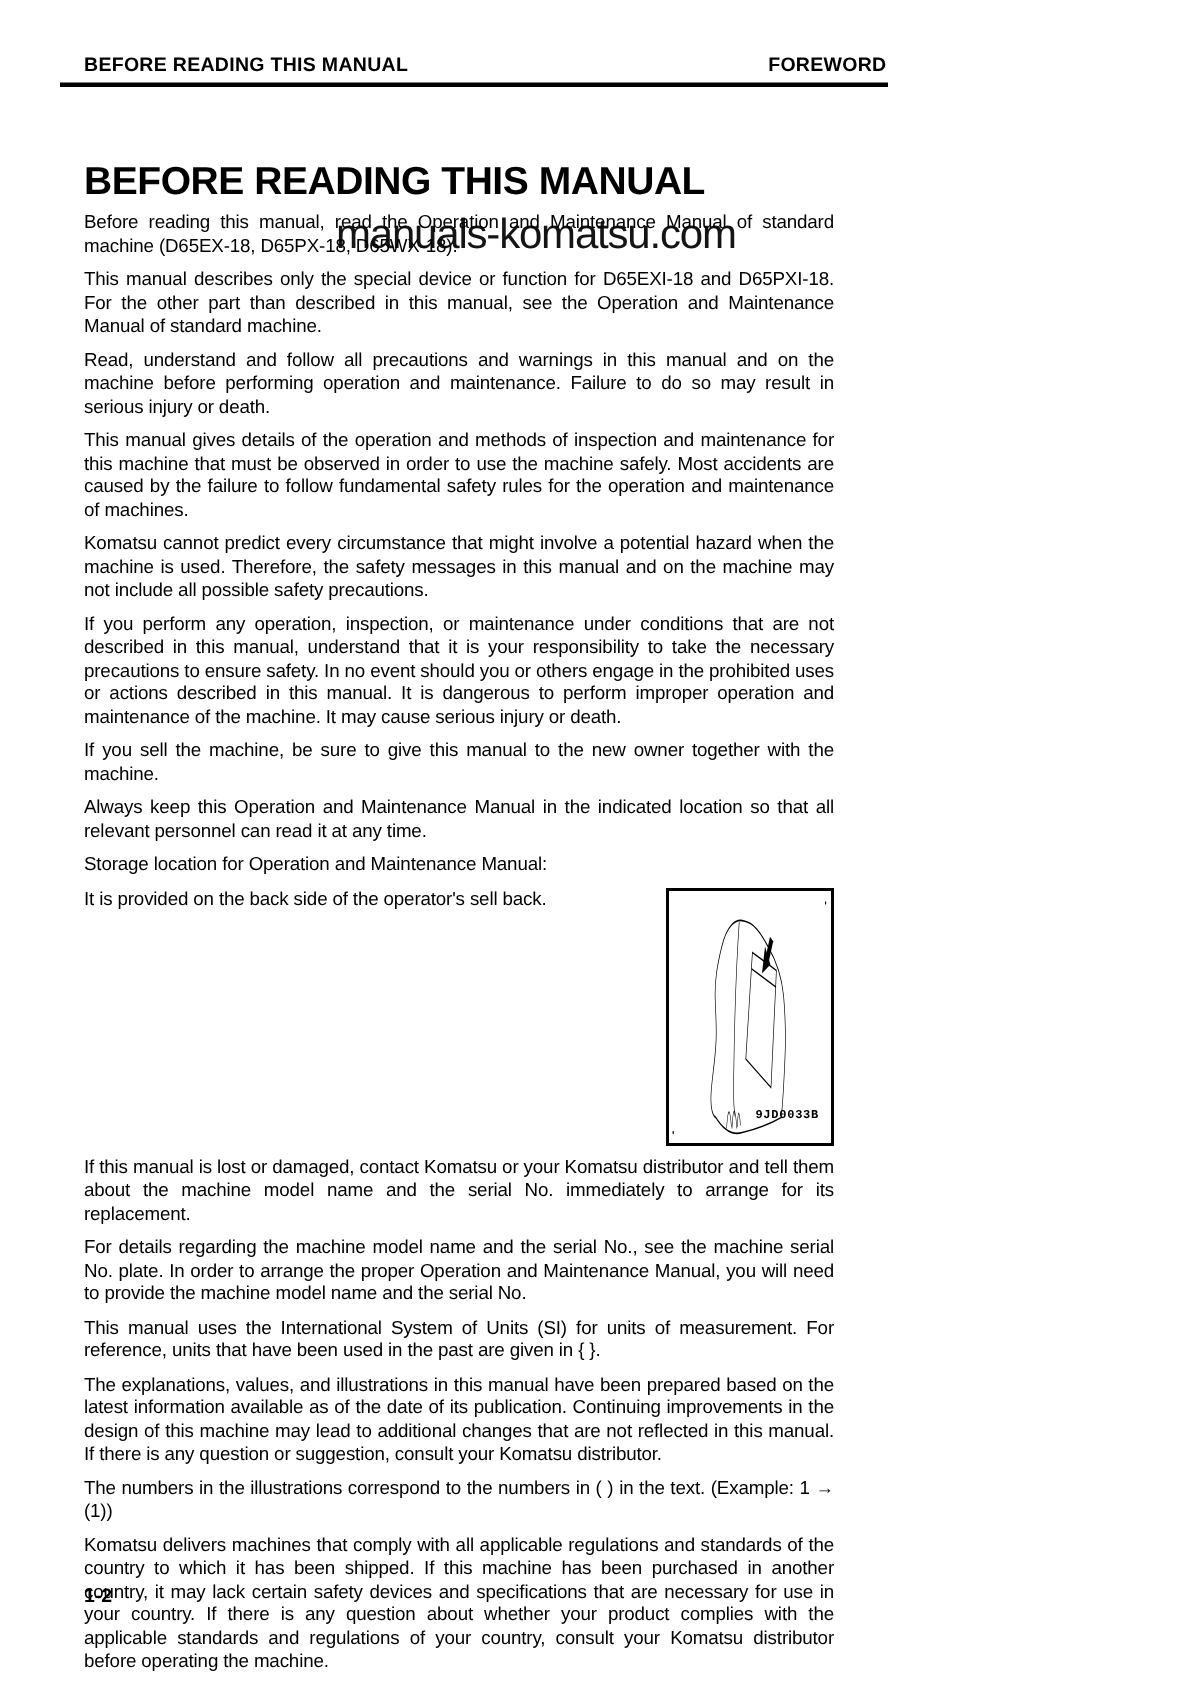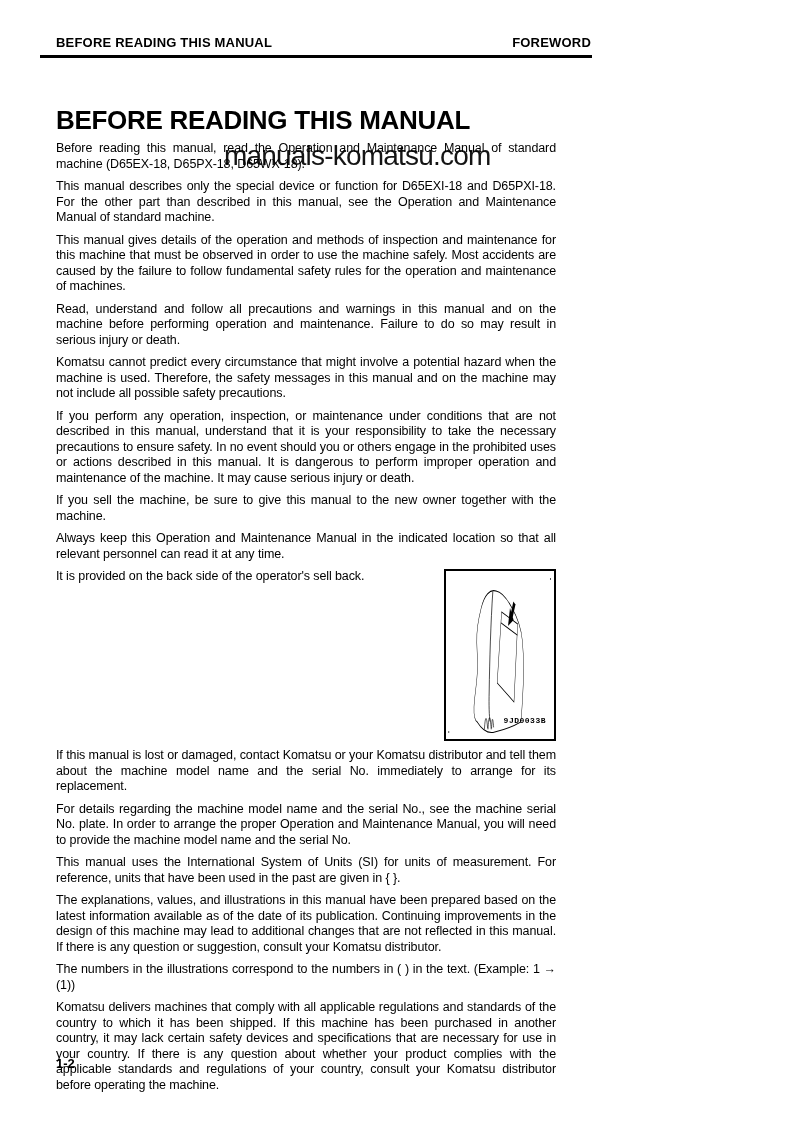--- a/index.html
+++ b/index.html
@@ -101,26 +101,27 @@
   </div>
   <div class="header-rule"></div>
 
   <h1 class="page-title">BEFORE READING THIS MANUAL</h1>
 
   <div class="watermark">manuals-komatsu.com</div>
 
   <div class="content">
     <p>Before reading this manual, read the Operation and Maintenance Manual of standard machine (D65EX-18, D65PX-18, D65WX-18).</p>
     <p>This manual describes only the special device or function for D65EXI-18 and D65PXI-18. For the other part than described in this manual, see the Operation and Maintenance Manual of standard machine.</p>
+    <p>Read, understand and follow all precautions and warnings in this manual and on the machine before performing operation and maintenance. Failure to do so may result in serious injury or death.</p>
     <p>This manual gives details of the operation and methods of inspection and maintenance for this machine that must be observed in order to use the machine safely. Most accidents are caused by the failure to follow fundamental safety rules for the operation and maintenance of machines.</p>
-    <p>Read, understand and follow all precautions and warnings in this manual and on the machine before performing operation and maintenance. Failure to do so may result in serious injury or death.</p>
     <p>Komatsu cannot predict every circumstance that might involve a potential hazard when the machine is used. Therefore, the safety messages in this manual and on the machine may not include all possible safety precautions.</p>
     <p>If you perform any operation, inspection, or maintenance under conditions that are not described in this manual, understand that it is your responsibility to take the necessary precautions to ensure safety. In no event should you or others engage in the prohibited uses or actions described in this manual. It is dangerous to perform improper operation and maintenance of the machine. It may cause serious injury or death.</p>
     <p>If you sell the machine, be sure to give this manual to the new owner together with the machine.</p>
     <p>Always keep this Operation and Maintenance Manual in the indicated location so that all relevant personnel can read it at any time.</p>
+    <p>Storage location for Operation and Maintenance Manual:</p>
 
     <div class="figure-row">
       <div class="fig-left">
         <p>It is provided on the back side of the operator's sell back.</p>
       </div>
       <figure class="seat-figure">
         <svg viewBox="0 0 270 168" preserveAspectRatio="none">
           <g fill="none" stroke="#000" stroke-width="1.1" stroke-linecap="round">
 
             <path d="M125,20 C110,18 96,24 88,37 C80,50 76,60 77,72 C78,85 80,93 78,103 C76,116 71,126 70,136 C69,145 73,150 78,151"></path>

